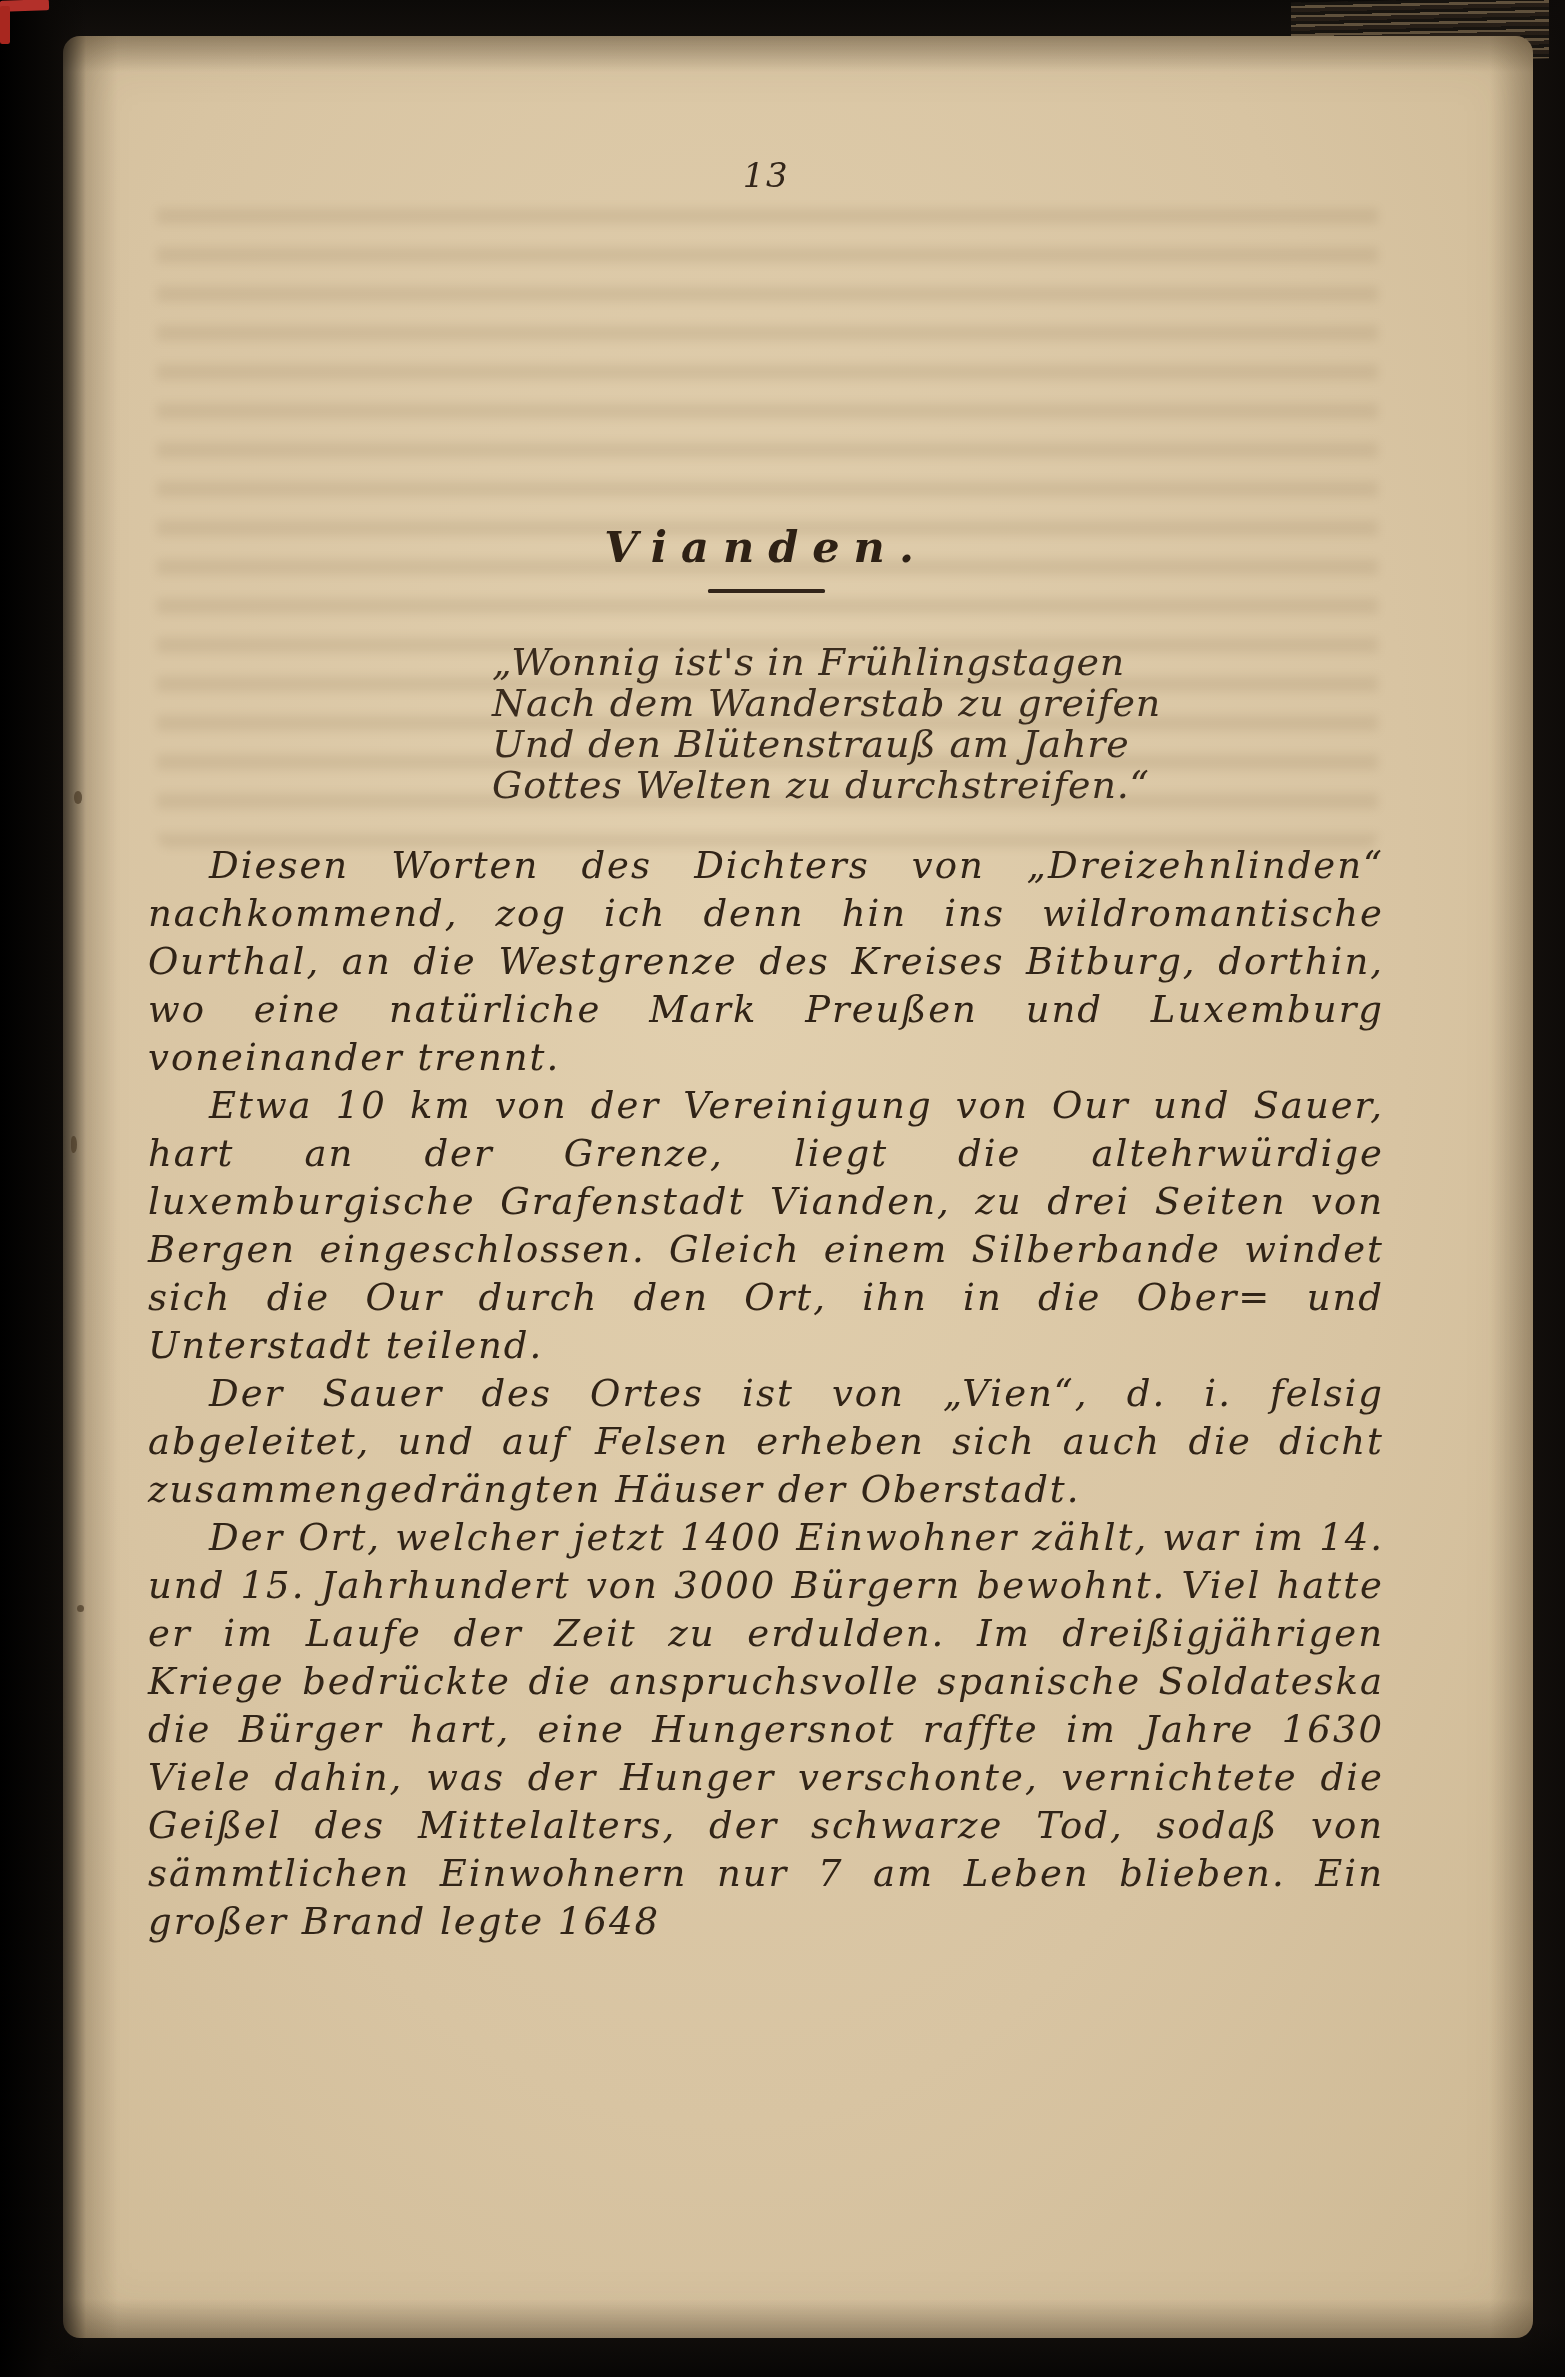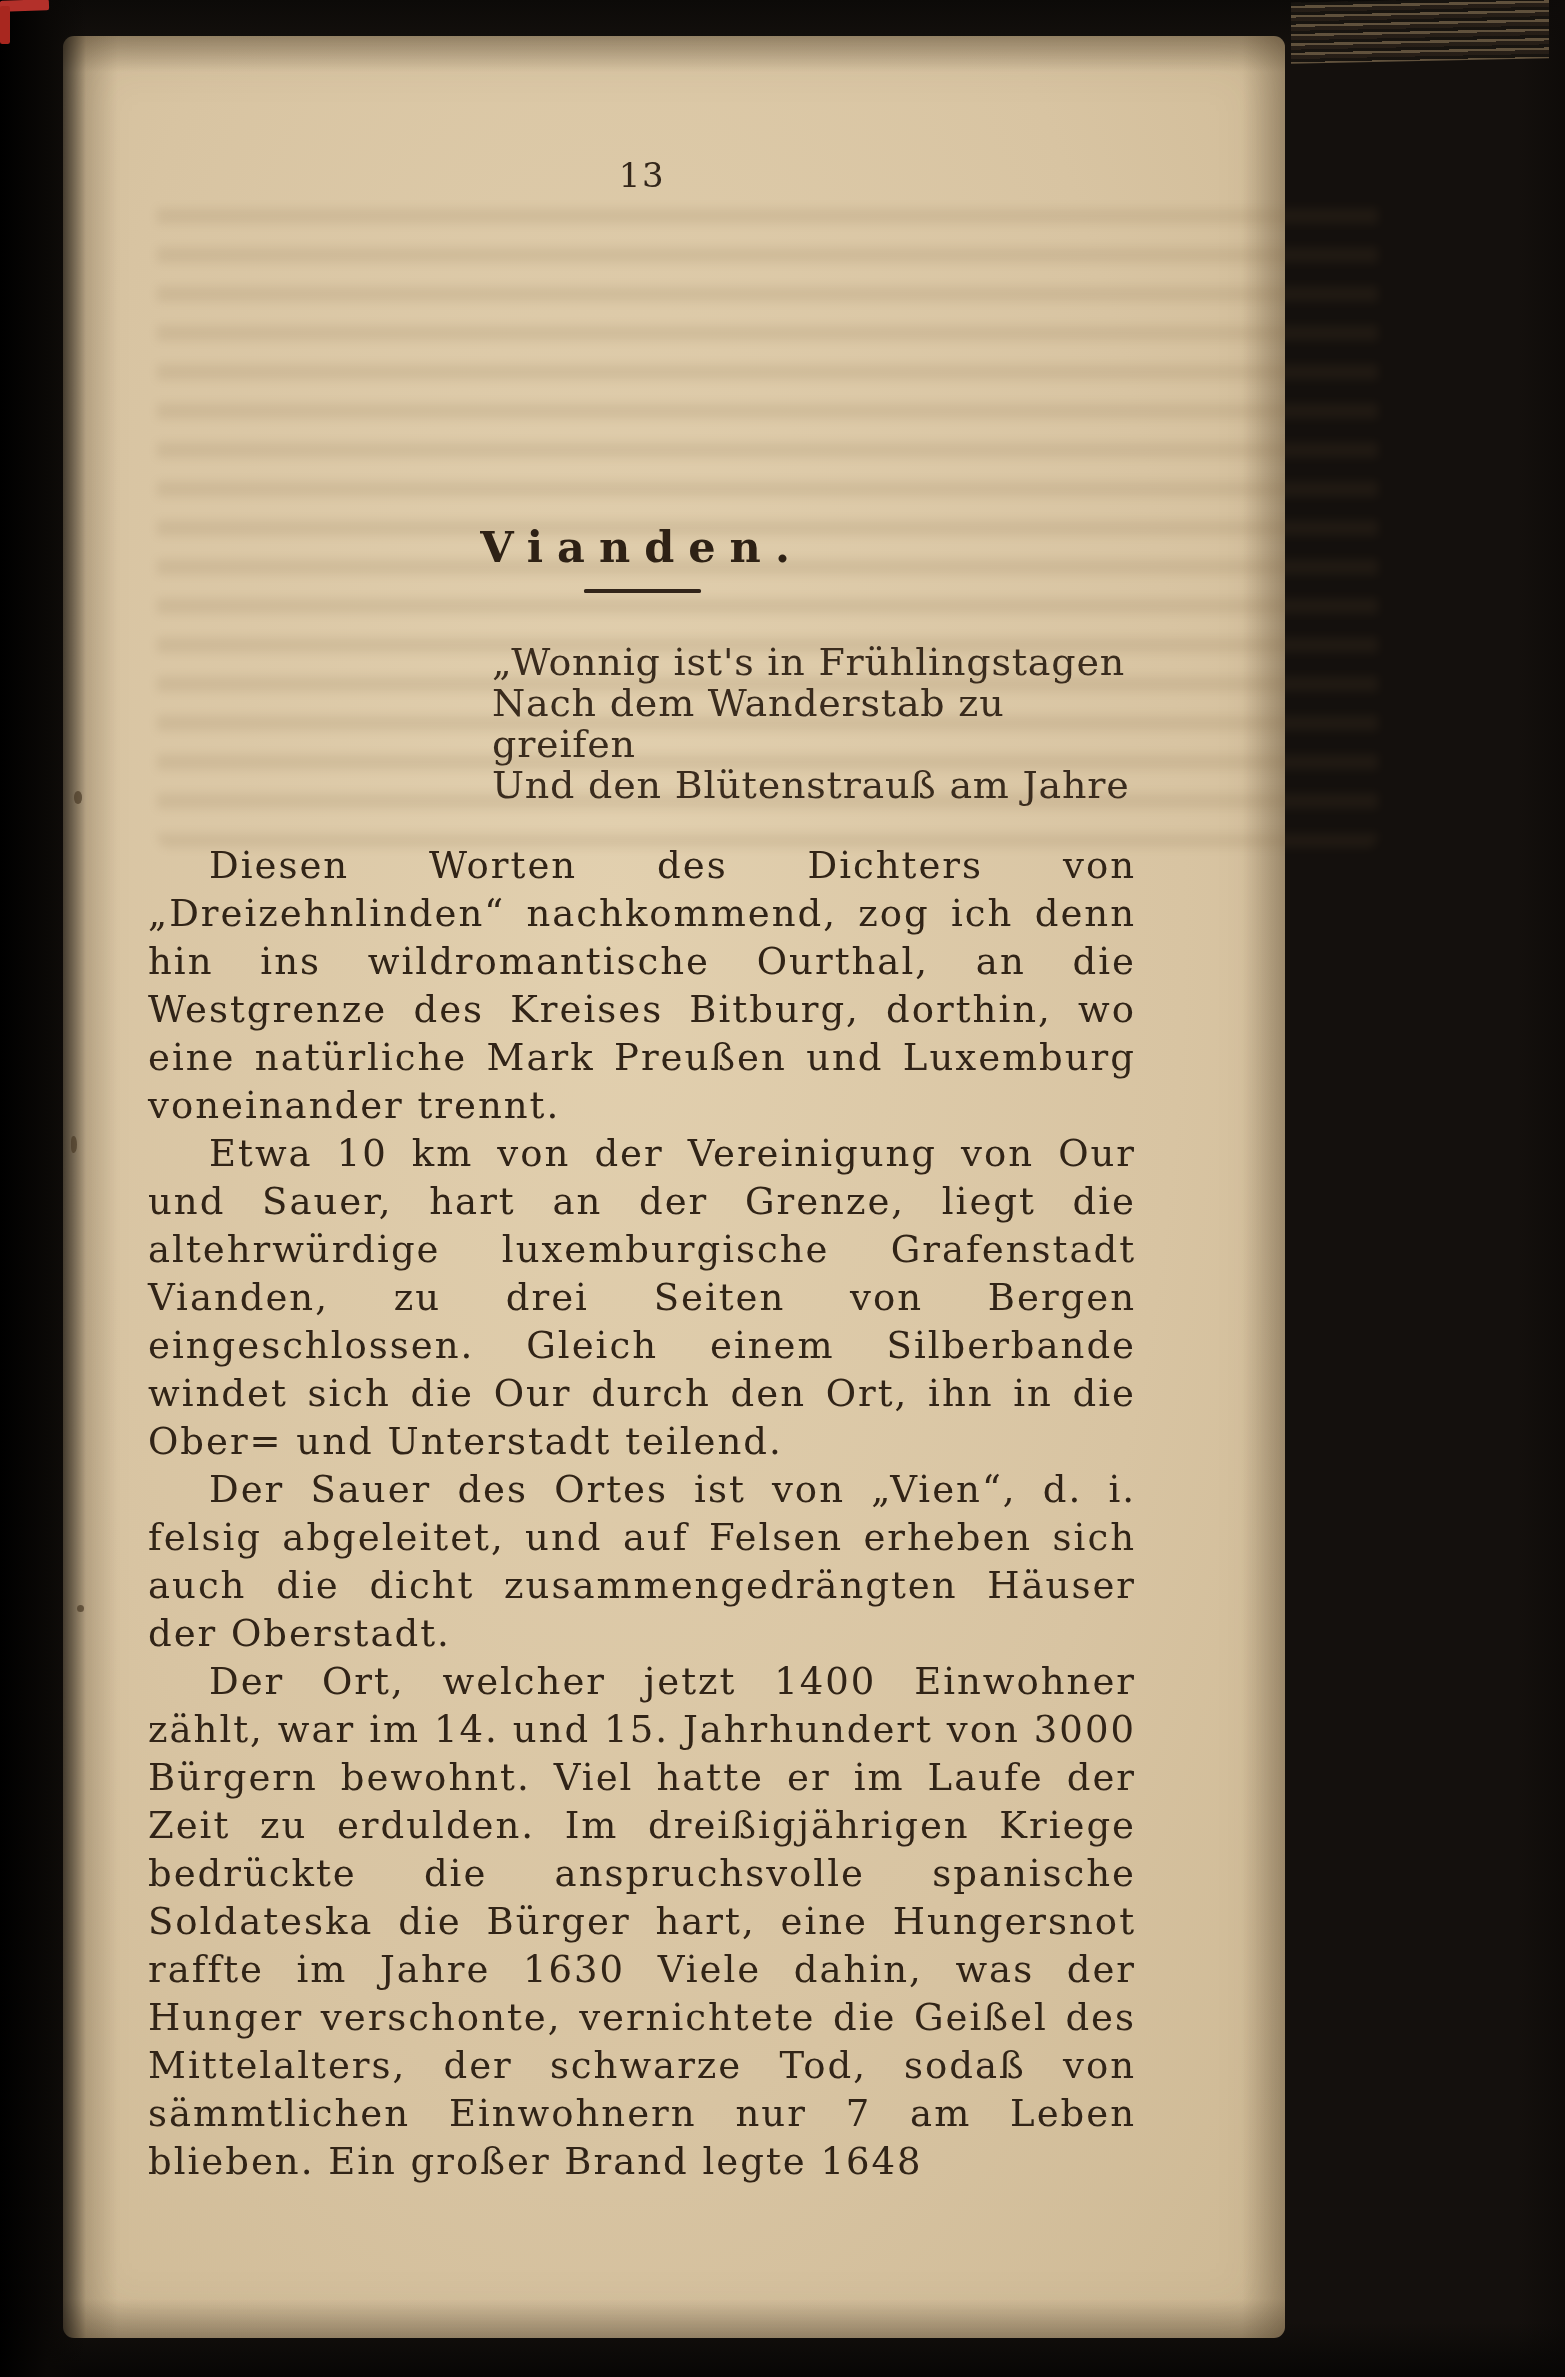--- a/index.html
+++ b/index.html
@@ -39,29 +39,30 @@
     position:absolute; left:0; top:0; width:49px; height:11px;
     background:#b3302a; transform:rotate(-2deg); border-radius:2.3px;
   }
   .red-mark-v {
     position:absolute; left:0; top:6.3px; width:10.2px; height:38px;
     background:#a8271f; border-radius:2.3px;
   }
 
   
   .page {
-    position:absolute; left:63px; top:36px; width:1222px; height:2302px;
-    border-radius:11px;
+    position:absolute; left:63px; top:36px; width:1470px; height:2302px;
+    border-radius:17px;
     background:
       linear-gradient(to right, rgba(60,45,25,0.32) 0, rgba(60,45,25,0) 55px),
       linear-gradient(to left, rgba(60,45,25,0.30) 0, rgba(60,45,25,0) 43px),
       linear-gradient(to bottom, rgba(60,45,25,0.38) 0, rgba(60,45,25,0) 36px),
       linear-gradient(to top, rgba(50,38,22,0.34) 0, rgba(50,38,22,0) 39px),
       radial-gradient(ellipse at 45% 38%, #e2d0af 0%, #d8c4a2 60%, #cdb893 100%);
     box-shadow: inset 0 0 63px rgba(80,60,35,0.25);
+    font-style: italic;
   }
   .content {
     position:relative; z-index:2;
     padding:0 149px 0 85px;
     color:#33261a;
   }
 
   .bleed-through {
     position:absolute; z-index:1;
     left:94px; top:149px; width:1221px; height:665px;
@@ -144,20 +145,21 @@
       <div class="page-number">13</div>
 
       <h1 class="title">Vianden.</h1>
 
       <div class="title-rule"></div>
 
       <div class="poem">
         <div class="poem-line">„Wonnig ist's in Frühlingstagen</div>
         <div class="poem-line">Nach dem Wanderstab zu greifen</div>
         <div class="poem-line">Und den Blütenstrauß am Jahre</div>
+        <div class="poem-line">Gottes Welten zu durchstreifen.“</div>
       </div>
 
       <div class="body-text">
         <p>Diesen Worten des Dichters von „Dreizehnlinden“ nachkommend, zog ich denn hin ins wildromantische Ourthal, an die Westgrenze des Kreises Bitburg, dorthin, wo eine natürliche Mark Preußen und Luxemburg voneinander trennt.</p>
         <p>Etwa 10 km von der Vereinigung von Our und Sauer, hart an der Grenze, liegt die altehrwürdige luxemburgische Grafenstadt Vianden, zu drei Seiten von Bergen eingeschlossen. Gleich einem Silberbande windet sich die Our durch den Ort, ihn in die Ober= und Unterstadt teilend.</p>
         <p>Der Sauer des Ortes ist von „Vien“, d. i. felsig abgeleitet, und auf Felsen erheben sich auch die dicht zusammengedrängten Häuser der Oberstadt.</p>
         <p>Der Ort, welcher jetzt 1400 Einwohner zählt, war im 14. und 15. Jahrhundert von 3000 Bürgern bewohnt. Viel hatte er im Laufe der Zeit zu erdulden. Im dreißigjährigen Kriege bedrückte die anspruchsvolle spanische Soldateska die Bürger hart, eine Hungersnot raffte im Jahre 1630 Viele dahin, was der Hunger verschonte, vernichtete die Geißel des Mittelalters, der schwarze Tod, sodaß von sämmtlichen Einwohnern nur 7 am Leben blieben. Ein großer Brand legte 1648</p>
       </div>
 
     </div>

